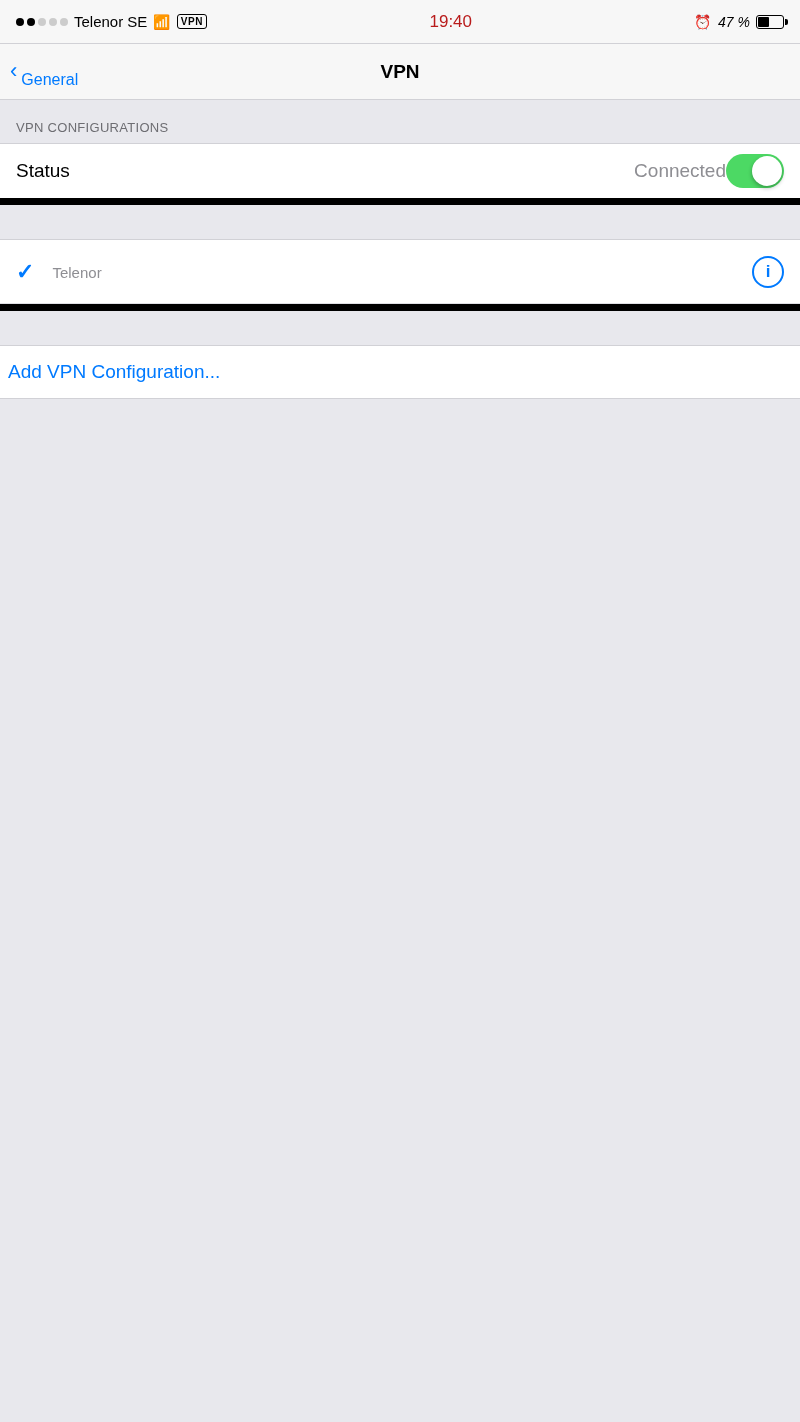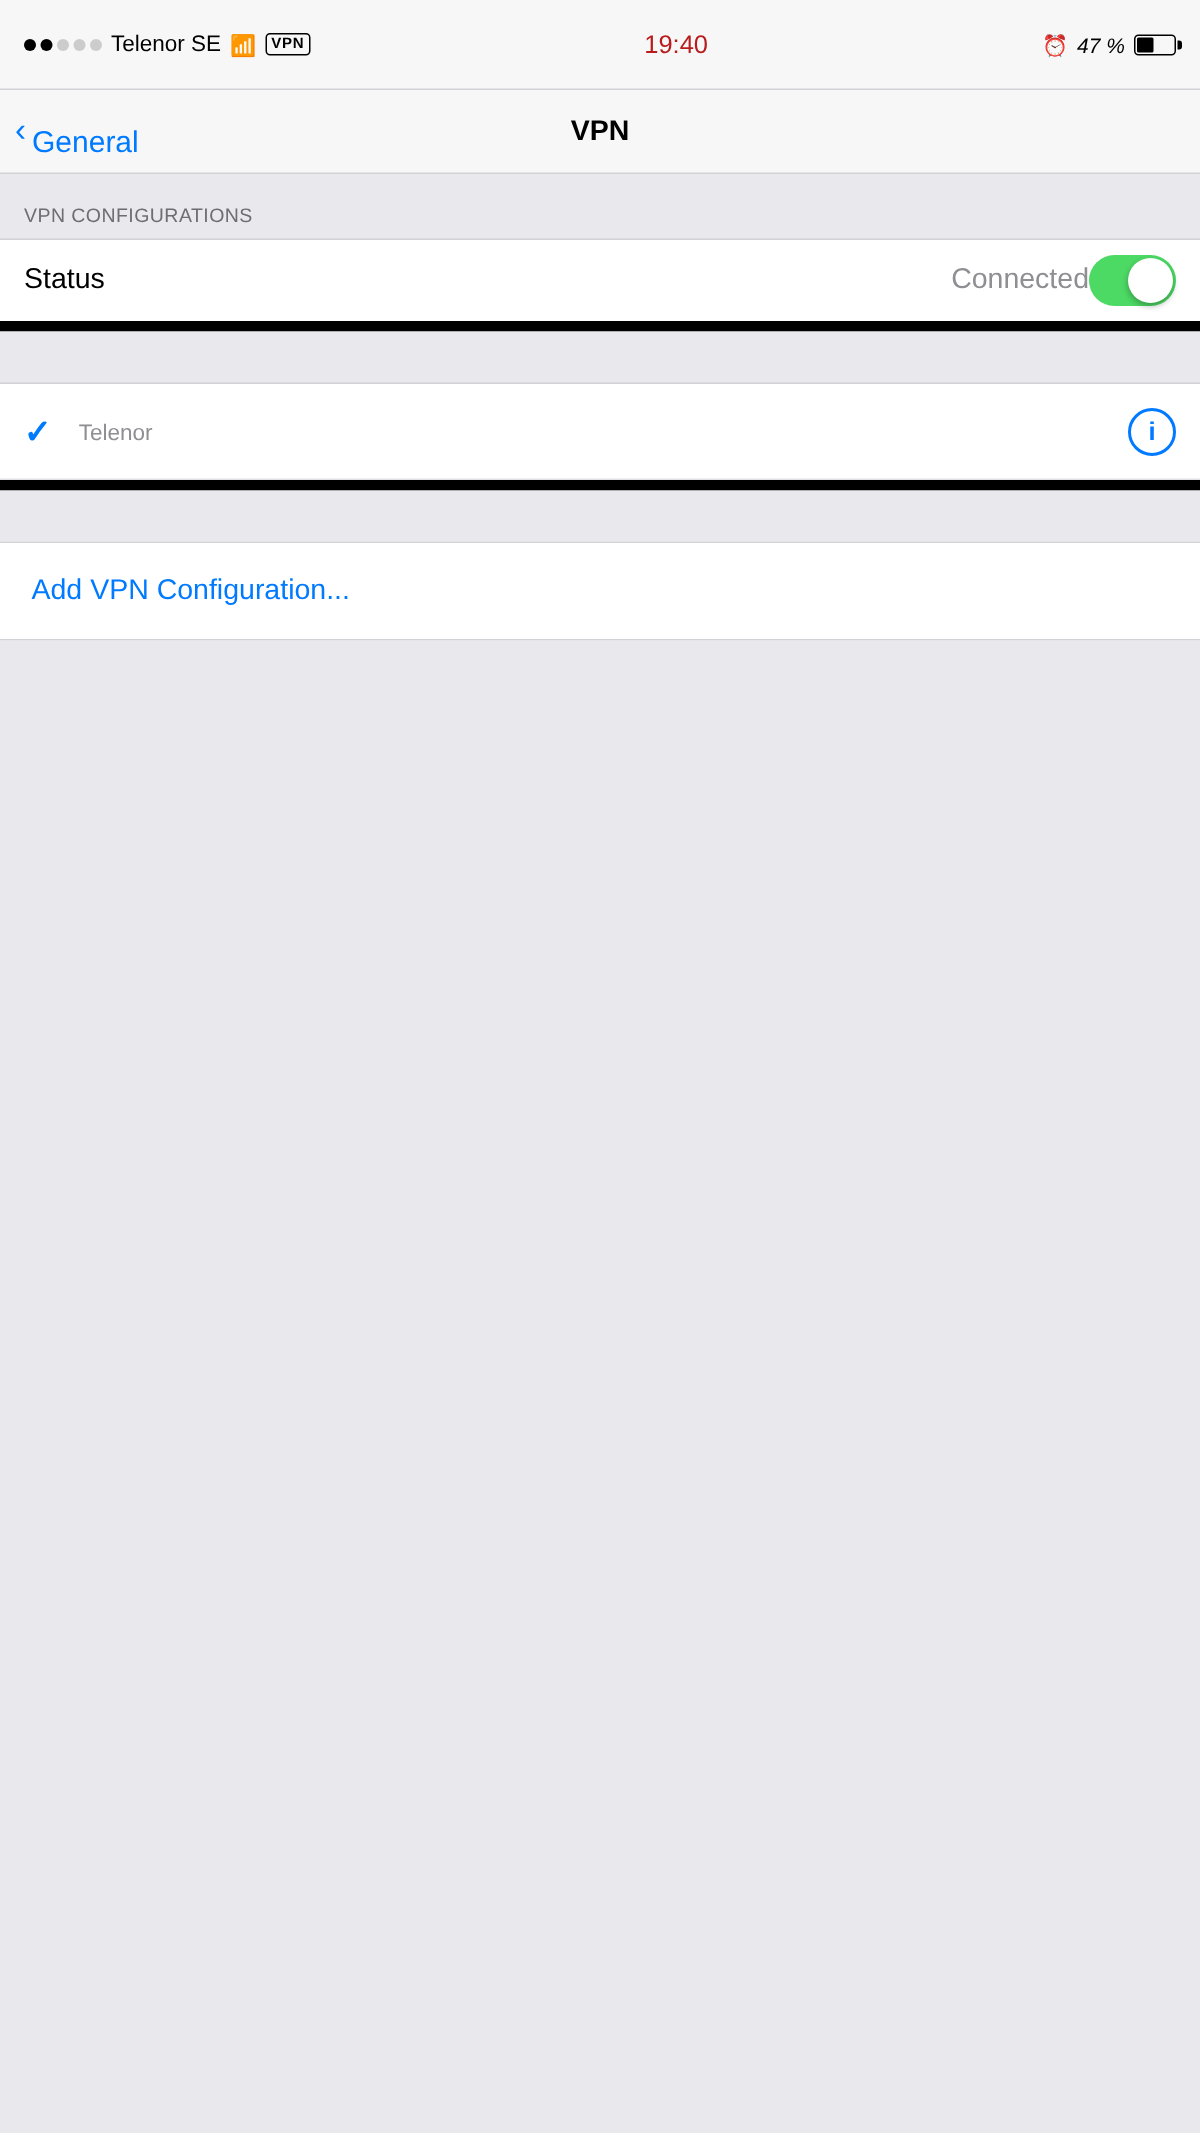--- a/index.html
+++ b/index.html
@@ -14,21 +14,21 @@
       width: 800px;
       min-height: 1422px;
       background-color: #e8e8ed;
       font-family: -apple-system, 'Helvetica Neue', Helvetica, sans-serif;
       overflow-x: hidden;
     }
 
     
     .status-bar {
       background-color: #f7f7f7;
-      height: 60px;
+      height: 44px;
       display: flex;
       align-items: center;
       justify-content: space-between;
       padding: 0 16px;
       border-bottom: 1px solid #d1d1d6;
     }
 
     .status-bar-left {
       display: flex;
       align-items: center;
@@ -147,21 +147,21 @@
       text-decoration: none;
     }
 
     .back-chevron {
       font-size: 22px;
       line-height: 1;
       margin-top: -1px;
     }
 
     .back-label {
-      font-size: 20px;
+      font-size: 16px;
       margin-top: 16px;
     }
 
     .nav-title {
       font-size: 19px;
       font-weight: 700;
       color: #000;
     }
 
     
@@ -286,21 +286,21 @@
     .section-spacer {
       height: 34px;
       background-color: #e8e8ed;
     }
 
     
     .add-vpn-row {
       background-color: #fff;
       border-top: 1px solid #d1d1d6;
       border-bottom: 1px solid #d1d1d6;
-      padding: 21px;
+      padding: 8px;
       min-height: 54px;
       display: flex;
       align-items: center;
     }
 
     .add-vpn-label {
       font-size: 19px;
       color: #007aff;
       cursor: pointer;
     }

